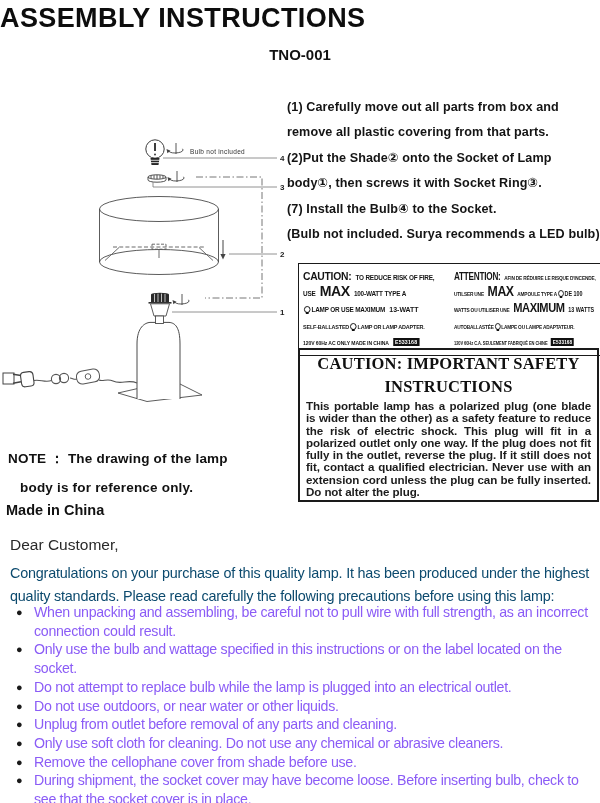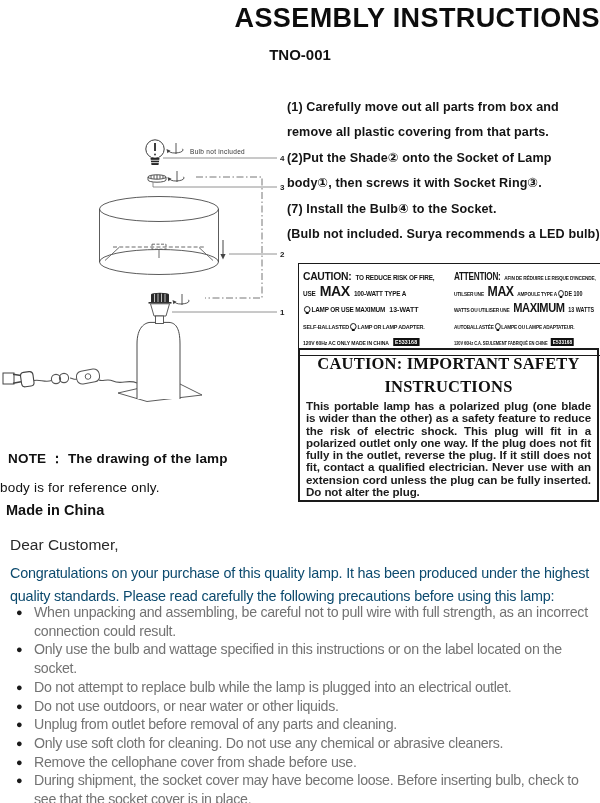--- a/index.html
+++ b/index.html
@@ -1,20 +1,20 @@
 <!DOCTYPE html>
 <html><head>
 <meta charset="utf-8">
 <style>
   html,body{margin:0;padding:0;}
   body{width:600px;height:803px;position:relative;background:#fff;overflow:hidden;
        font-family:"Liberation Sans","DejaVu Sans",sans-serif;color:#111;}
   .abs{position:absolute;}
   
-  .title{top:3px;left:0;width:600px;text-align:right;font-size:27px;font-weight:bold;letter-spacing:.4px;color:#0d0d0d;}
+  .title{top:3px;left:0;width:600px;text-align:left;font-size:27px;font-weight:bold;letter-spacing:.4px;color:#0d0d0d;}
   .model{top:46px;left:0;width:600px;text-align:center;font-size:15px;font-weight:bold;}
   
   .steps{left:287px;top:95px;width:312px;}
   .steps div{font-size:12.6px;font-weight:bold;line-height:25.4px;white-space:nowrap;letter-spacing:.1px;color:#141414;}
   
   .caution-box{left:298px;top:263px;width:297px;height:86px;border:1.5px solid #1a1a1a;
                display:flex;gap:5px;padding:3px 2px 2px 4px;box-sizing:content-box;}
   .ccol{width:146px;overflow:visible;}
   .crow{height:16.2px;line-height:16.2px;white-space:nowrap;transform-origin:0 50%;font-weight:bold;color:#151515;}
   .en .crow{transform:scaleX(.94);}
@@ -35,28 +35,28 @@
              position:relative;margin:0 1px;vertical-align:-1px;}
   .mini-bulb::after{content:"";position:absolute;left:1px;top:5px;width:3px;height:2px;background:#111;}
   
   .safety-box{left:298px;top:348px;width:285px;height:148px;border:2px solid #1a1a1a;padding:2px 6px 0 6px;}
   .safety-t{font-family:"Liberation Serif","DejaVu Serif",serif;font-weight:bold;text-align:center;
             font-size:16.5px;line-height:23px;letter-spacing:.2px;color:#101010;}
   .safety-b{font-size:11.6px;font-weight:bold;line-height:12.3px;text-align:justify;
             letter-spacing:-.1px;margin-top:2px;color:#1c1c1c;}
   
   .note1{left:8px;top:450px;font-size:13.5px;font-weight:bold;letter-spacing:.2px;}
-  .note2{left:0;top:480px;font-size:13.5px;font-weight:normal;letter-spacing:.2px;}
+  .note2{left:20px;top:480px;font-size:13.5px;font-weight:bold;letter-spacing:.2px;}
   .madein{left:6px;top:502px;font-size:14.5px;font-weight:bold;}
   
   .greeting{left:10px;top:536px;font-size:15.5px;color:#2a2a2a;}
   .intro{left:10px;top:562px;width:590px;font-size:14.4px;line-height:23px;color:#0c4a6e;letter-spacing:-.2px;}
   ul.bullets{left:8px;top:603px;width:592px;margin:0;padding:0;list-style:none;}
   ul.bullets li{position:relative;padding-left:26px;font-size:14.2px;line-height:18.7px;
-                color:#737373;letter-spacing:-.3px;}
+                color:#8b5cf6;letter-spacing:-.3px;}
   ul.bullets li::before{content:"●";position:absolute;left:8px;top:0;font-size:11px;color:#1a1a1a;}
   
   svg text{font-family:"Liberation Sans","DejaVu Sans",sans-serif;}
 </style>
 </head>
 <body>
 
 <div class="abs title">ASSEMBLY INSTRUCTIONS</div>
 <div class="abs model">TNO-001</div>
 

